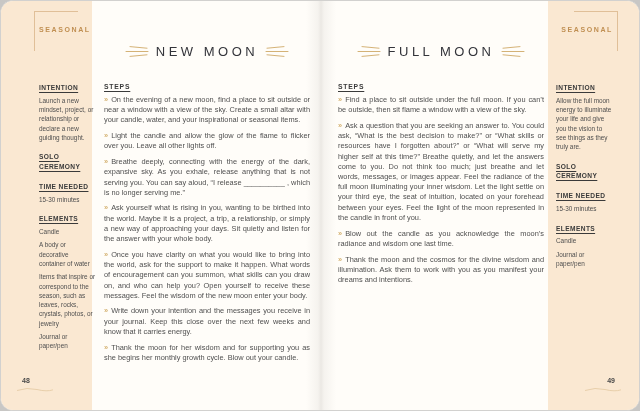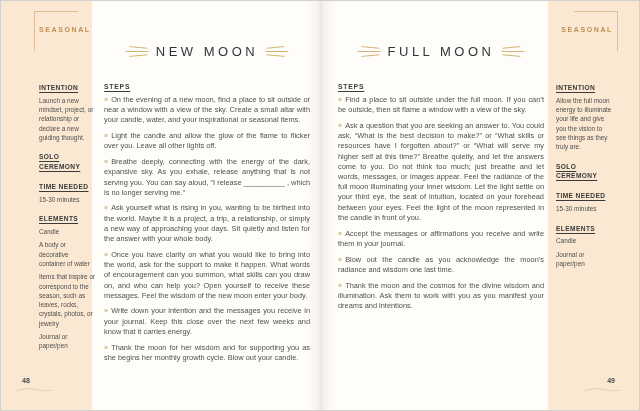--- a/index.html
+++ b/index.html
@@ -1,18 +1,18 @@
 <!DOCTYPE html>
 <html><head>
 <meta charset="utf-8">
 <style>
   * { margin:0; padding:0; box-sizing:border-box; }
   html,body { width:640px; height:411px; background:#c8c7c5; font-family:"Liberation Sans", sans-serif; }
   .stage { position:absolute; inset:0; width:640px; height:411px; background:#fffdf9;
-           border:1px solid #d2d1cf; border-radius:1px; overflow:hidden; }
+           border:1px solid #d2d1cf; border-radius:13px; overflow:hidden; }
 
   
   .panel { position:absolute; top:0; bottom:0; width:91px; background:#fae8d2; }
   .panel.left  { left:0; }
   .panel.right { right:0; }
 
   .tab { position:absolute; top:25px; font-size:7px; font-weight:bold; letter-spacing:1.6px;
          color:#c08f52; }
   .panel.left  .tab { left:38px; }
   .panel.right .tab { right:26px; }
@@ -143,21 +143,20 @@
           <line x1="22" y1="3.2" x2="5" y2="1.6"></line>
           <line x1="23" y1="6.5" x2="1" y2="6.5"></line>
           <line x1="22" y1="9.8" x2="5" y2="11.4"></line>
         </g>
       </svg>
     </div>
 
     <div class="steps-head">STEPS</div>
     <p class="step"><span class="bullet">»</span><span>Find a place to sit outside under the full moon. If you can’t be outside, then sit flame a window with a view of the sky.</span></p>
     <p class="step"><span class="bullet">»</span><span>Ask a question that you are seeking an answer to. You could ask, “What is the best decision to make?” or “What skills or resources have I forgotten about?” or “What will serve my higher self at this time?” Breathe quietly, and let the answers come to you. Do not think too much; just breathe and let words, messages, or images appear. Feel the radiance of the full moon illuminating your inner wisdom. Let the light settle on your third eye, the seat of intuition, located on your forehead between your eyes. Feel the light of the moon represented in the candle in front of you.</span></p>
-    <p class="step"><span class="bullet">»</span><span>Accept the messages or affirmations you receive and write them in your journal.</span></p>
     <p class="step"><span class="bullet">»</span><span>Blow out the candle as you acknowledge the moon’s radiance and wisdom one last time.</span></p>
     <p class="step"><span class="bullet">»</span><span>Thank the moon and the cosmos for the divine wisdom and illumination. Ask them to work with you as you manifest your dreams and intentions.</span></p>
   </div>
 
   <div class="panel right">
     <div class="corner"></div>
     <div class="tab">SEASONAL</div>
 
     <div class="sb-body">
       <div class="sb-sec">

